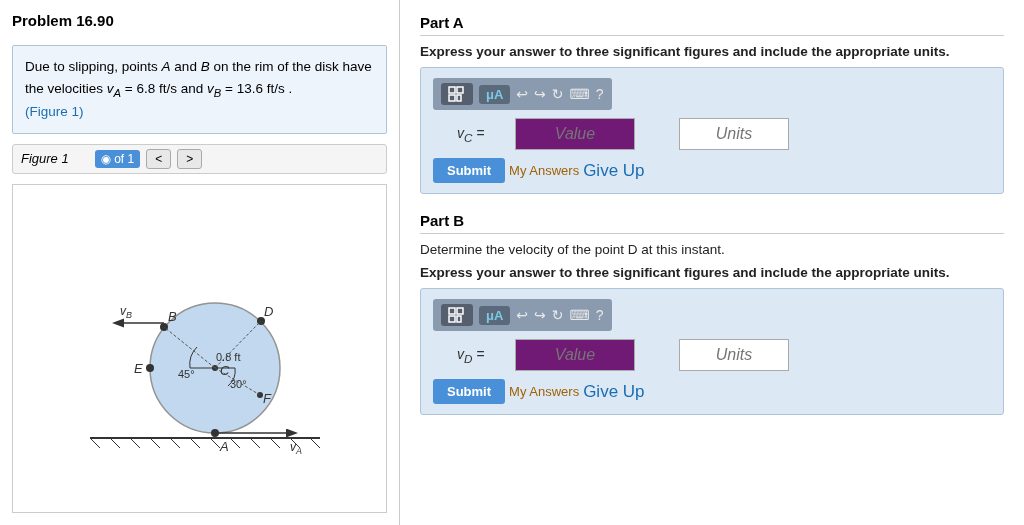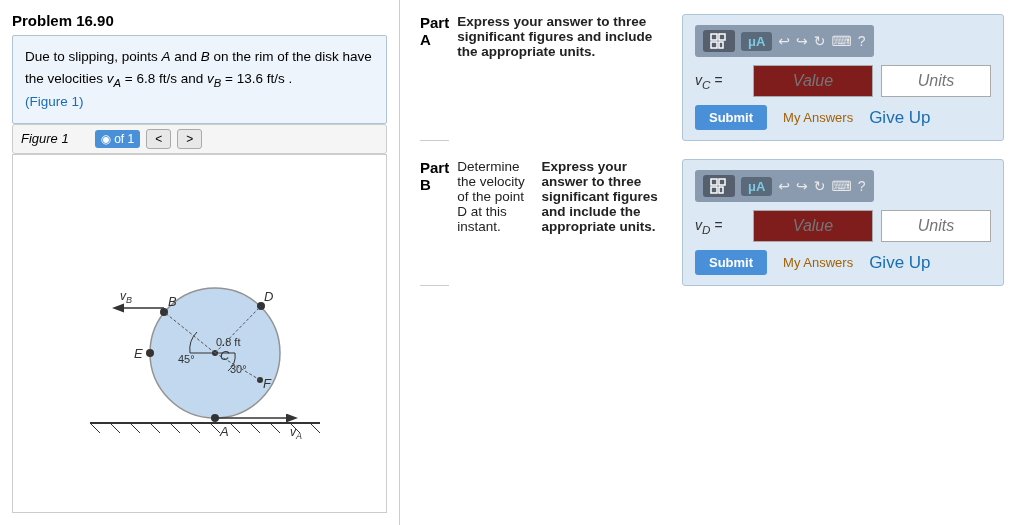--- a/index.html
+++ b/index.html
@@ -14,20 +14,21 @@
     }
 
     
     .left-panel {
       width: 400px;
       min-width: 400px;
       border-right: 1px solid #ccc;
       padding: 12px;
       display: flex;
       flex-direction: column;
+      gap: 10px;
     }
 
     .problem-title {
       font-size: 15px;
       font-weight: bold;
       margin-bottom: 6px;
     }
 
     .problem-description {
       border: 1px solid #b0c4d8;
@@ -96,21 +97,21 @@
       flex: 1;
       padding: 14px 20px;
       display: flex;
       flex-direction: column;
       gap: 18px;
       overflow-y: auto;
     }
 
     .part-section {
       display: flex;
-      flex-direction: row;
+      flex-direction: column;
       gap: 8px;
     }
 
     .part-title {
       font-size: 15px;
       font-weight: bold;
       border-bottom: 1px solid #ccc;
       padding-bottom: 4px;
     }
 
@@ -183,48 +184,50 @@
       display: flex;
       align-items: center;
       gap: 8px;
     }
 
     .eq-label {
       font-size: 14px;
       font-style: italic;
       color: #333;
       min-width: 50px;
+      margin-left: 24px;
     }
 
     .value-input {
       border: 1px solid #aaa;
       padding: 6px 10px;
       font-size: 16px;
       font-style: italic;
       color: #999;
       width: 120px;
-      background: #7f1d1d;
+      background: #701a75;
       text-align: center;
     }
 
     .units-input {
       border: 1px solid #aaa;
       padding: 6px 10px;
       font-size: 16px;
       font-style: italic;
       color: #555;
       width: 110px;
       background: white;
       text-align: center;
+      margin-left: 36px;
     }
 
     .submit-row {
       display: flex;
       align-items: center;
-      gap: 16px;
+      gap: 4px;
     }
 
     .submit-btn {
       background: #4a90d9;
       color: white;
       border: none;
       border-radius: 3px;
       padding: 5px 14px;
       font-size: 13px;
       cursor: pointer;

